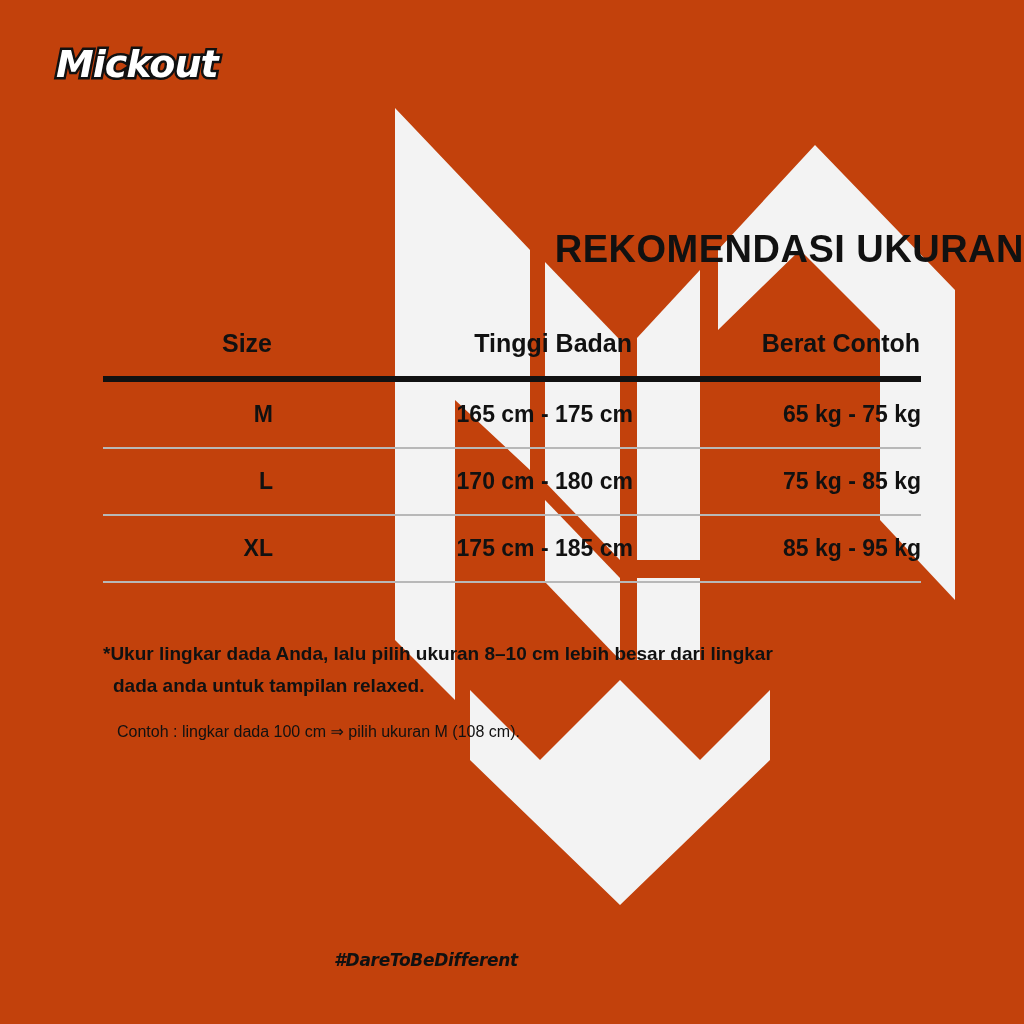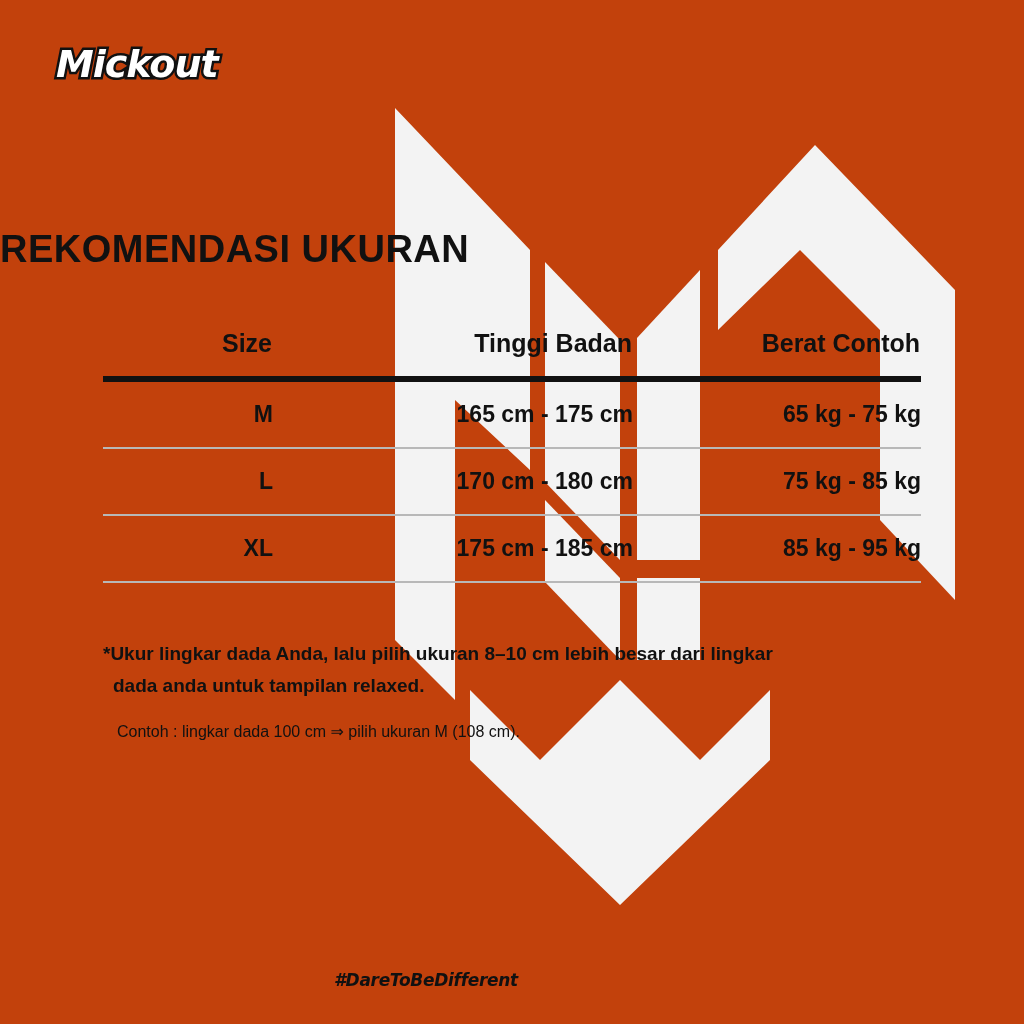--- a/index.html
+++ b/index.html
@@ -64,21 +64,21 @@
     left: 0;
     top: 0;
   }
 
   
   #title {
     position: absolute;
     left: 0;
     top: 228px;
     width: 1024px;
-    text-align: left;
+    text-align: right;
     font-size: 38px;
     font-weight: bold;
     letter-spacing: 0.5px;
     color: #111111;
     z-index: 3;
   }
 
   
   #size-table {
     position: absolute;
@@ -144,21 +144,20 @@
     top: 950px;
     width: 852px;
     text-align: center;
     z-index: 3;
     font-family: "DejaVu Sans", sans-serif;
     font-size: 17px;
     font-weight: bold;
     font-style: italic;
     letter-spacing: -0.3px;
     color: #111111;
-    margin-top: 20px;
   }
 </style>
 </head>
 <body>
 
 <div id="page">
 
   <svg id="watermark" viewBox="0 0 1024 1024" xmlns="http://www.w3.org/2000/svg" aria-hidden="true">
     <g fill="#f3f3f3">
       <polygon points="395,108 530,250 530,470 455,400 455,700 395,640"></polygon>

